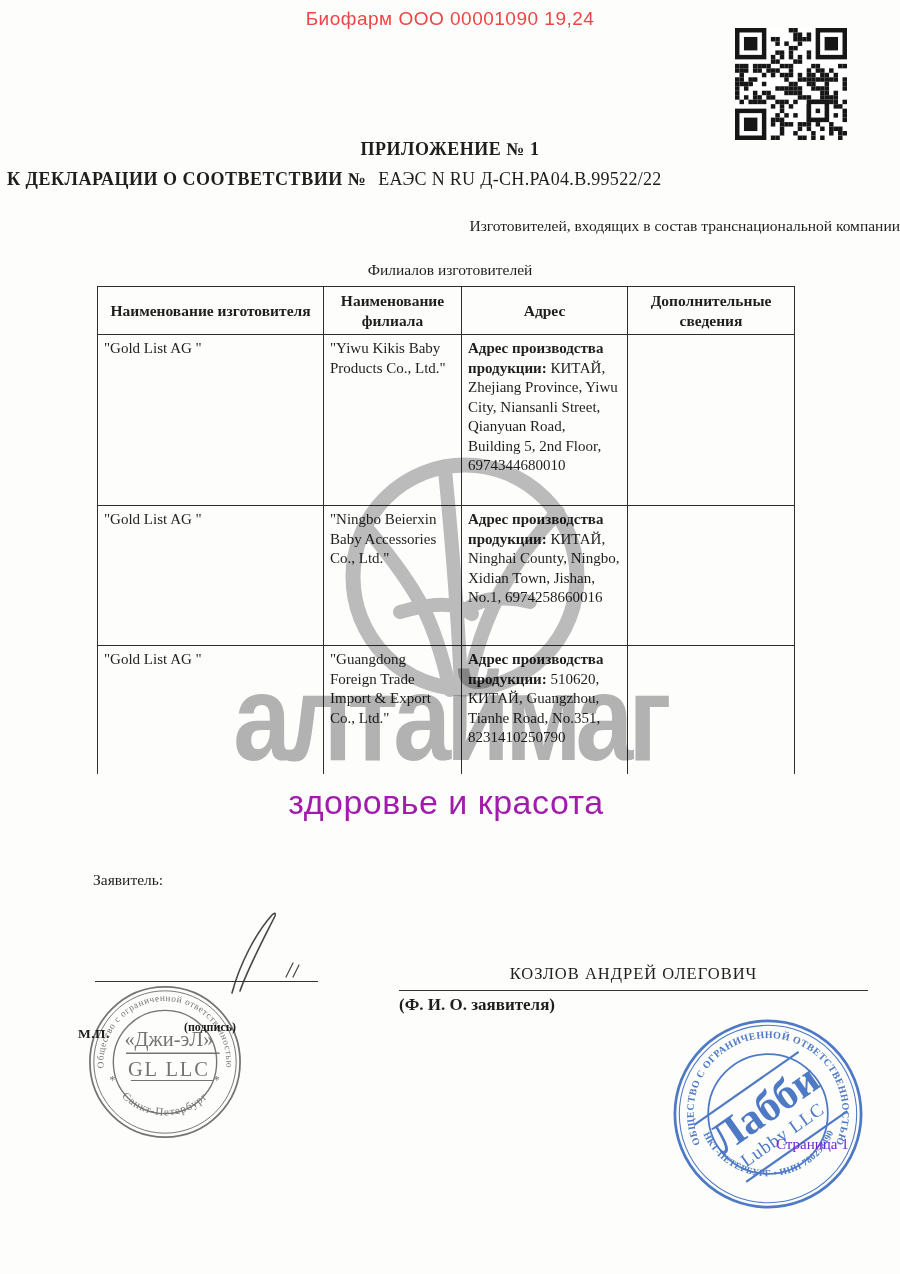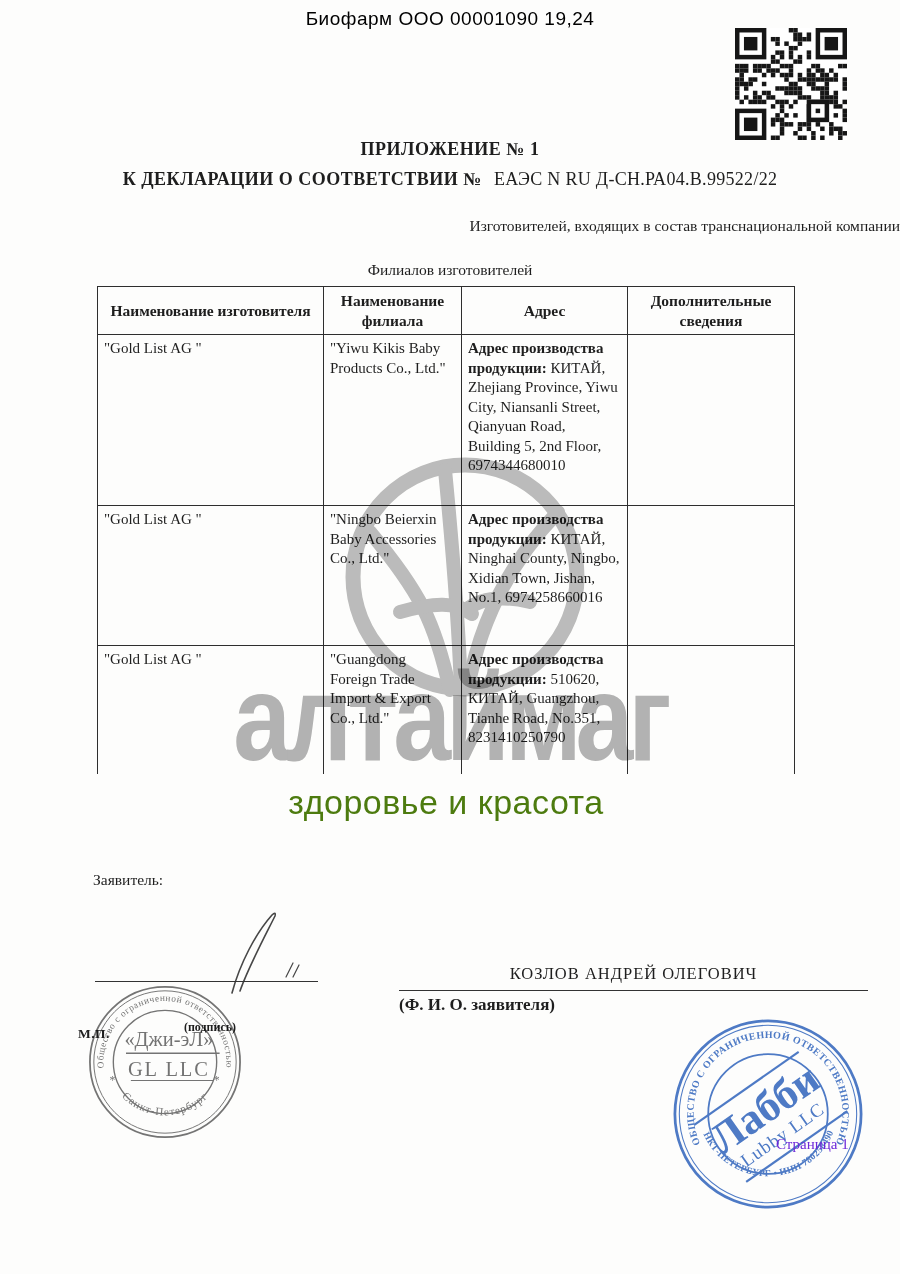--- a/index.html
+++ b/index.html
@@ -4,26 +4,26 @@
 <style>
   html,body{margin:0;padding:0;background:#e8e8e8;}
   .page{
     position:relative;width:900px;height:1274px;margin:0 auto;
     background:#fdfdfc;overflow:hidden;
     font-family:"Liberation Serif", serif;color:#1e1e1e;
   }
   .abs{position:absolute;}
   
   .header-code{top:8px;left:0;right:0;text-align:center;
-    font-family:"Liberation Sans", sans-serif;font-size:19px;color:#000000;letter-spacing:.5px;}
+    font-family:"Liberation Sans", sans-serif;font-size:19px;color:#ef4444;letter-spacing:.5px;}
   
   .qr{top:28px;left:735px;width:112px;height:112px;}
   
   .title1{top:139px;left:0;right:0;text-align:center;font-size:18px;font-weight:bold;letter-spacing:.5px;}
-  .title2{top:169px;left:0;right:0;text-align:center;font-size:18px;}
+  .title2{top:169px;left:7px;right:0;text-align:left;font-size:18px;}
   .title2 .b{font-weight:bold;letter-spacing:.5px;}
   .title2 .n{margin-left:12px;letter-spacing:.3px;}
   .subtitle{top:217px;left:0;right:0;text-align:right;font-size:15.5px;}
   .tbl-caption{top:261px;left:0;right:0;text-align:center;font-size:15.5px;}
   
   .tbl{left:97px;top:286px;border-collapse:collapse;table-layout:fixed;}
   .tbl td,.tbl th{border:1.6px solid #2e2e2e;padding:4px 6px;vertical-align:top;
     font-size:15px;line-height:1.3;text-align:left;font-weight:normal;}
   .tbl th{font-weight:bold;text-align:center;vertical-align:middle;font-size:15.5px;line-height:1.25;}
   .tbl tr:last-child td{border-bottom:none;}
@@ -31,21 +31,21 @@
   .hrow{height:48px;font-family:Liberation Serif, serif;} .r1{height:171px;} .r2{height:140px;} .r3{height:128px;}
   .pre{white-space:pre-line;}
   .addr-label{font-weight:bold;}
   
   .wm{pointer-events:none;mix-blend-mode:multiply;}
   .wm-logo{left:340px;top:452px;width:250px;height:250px;}
   .wm-brand{left:0;right:0;top:658px;height:120px;display:flex;align-items:center;justify-content:center;
     font-family:"Liberation Sans", sans-serif;font-weight:bold;font-size:104px;letter-spacing:-5px;
     color:#b4b4b4;transform:scaleY(1.18);}
   .wm-tagline{left:0;right:8px;top:783px;text-align:center;
-    font-family:"Liberation Sans", sans-serif;font-size:34px;color:#4d7c0f;letter-spacing:.5px;}
+    font-family:"Liberation Sans", sans-serif;font-size:34px;color:#a21caf;letter-spacing:.5px;}
   
   .applicant-label{left:93px;top:871px;font-size:15.5px;}
   .sig-svg{left:190px;top:893px;width:130px;height:110px;}
   .line-left{left:95px;top:981px;width:223px;border-top:1.6px solid #333;}
   .cap-podpis{left:145px;top:984px;width:130px;text-align:center;font-size:12px;font-weight:bold;margin-top:36px;}
   .name{left:399px;top:964px;width:469px;text-align:center;font-size:16.5px;letter-spacing:1px;}
   .line-right{left:399px;top:990px;width:469px;border-top:1.6px solid #333;}
   .cap-fio{left:399px;top:995px;width:469px;font-size:17px;font-weight:bold;}
   .mp{left:78px;top:1026px;font-size:13.5px;font-weight:bold;letter-spacing:.5px;}
   

